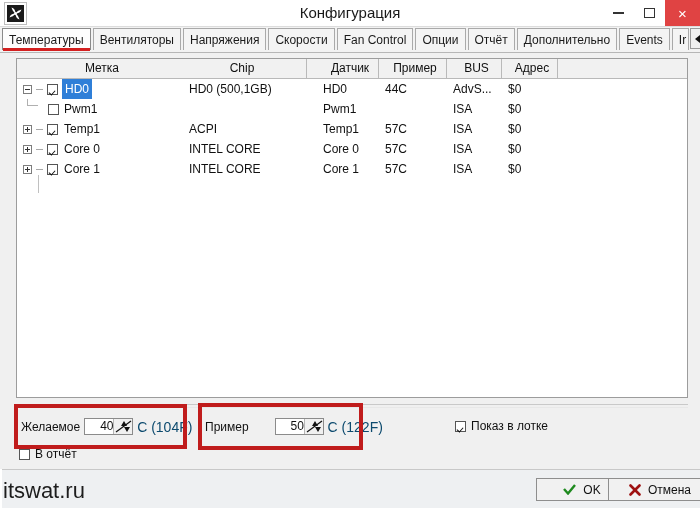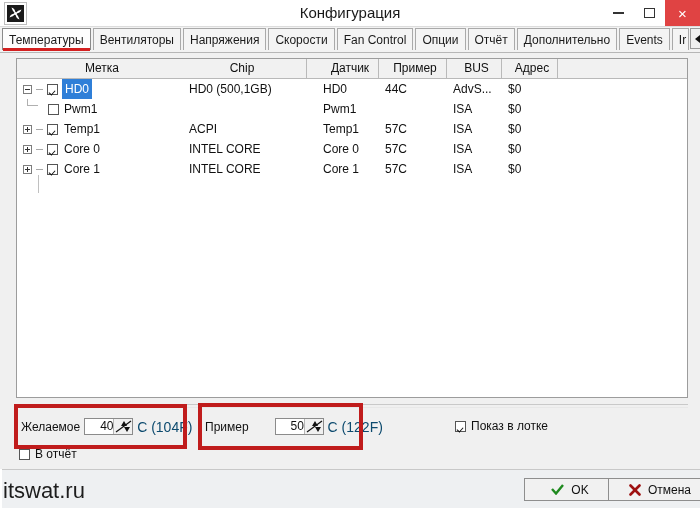--- a/index.html
+++ b/index.html
@@ -168,21 +168,21 @@
   .footbar{
     position:absolute;left:0;top:469px;width:700px;height:39px;
     background:#eef0f2;border-top:1px solid #c8c8c8;
   }
   .btn{
     position:absolute;top:478px;height:23px;
     background:#f1f1f1;border:1px solid #8e8e8e;box-sizing:border-box;
     display:flex;align-items:center;justify-content:center;gap:7px;
     font-size:12px;color:#111;
   }
-  .btn-ok{left:524px;width:92px;}
+  .btn-ok{left:536px;width:92px;}
   .btn-cancel{left:608px;width:103px;border-right:none;}
   .tick{width:13px;height:11px;}
   .cross{width:12px;height:12px;}
 
   .watermark{
     position:absolute;left:3px;top:478px;
     font-size:22px;color:#1d1d1d;font-family:"Liberation Sans",sans-serif;
     letter-spacing:0px;
   }
   .leftstripe{position:absolute;left:0;top:469px;width:2px;height:39px;background:#ffffff;}

